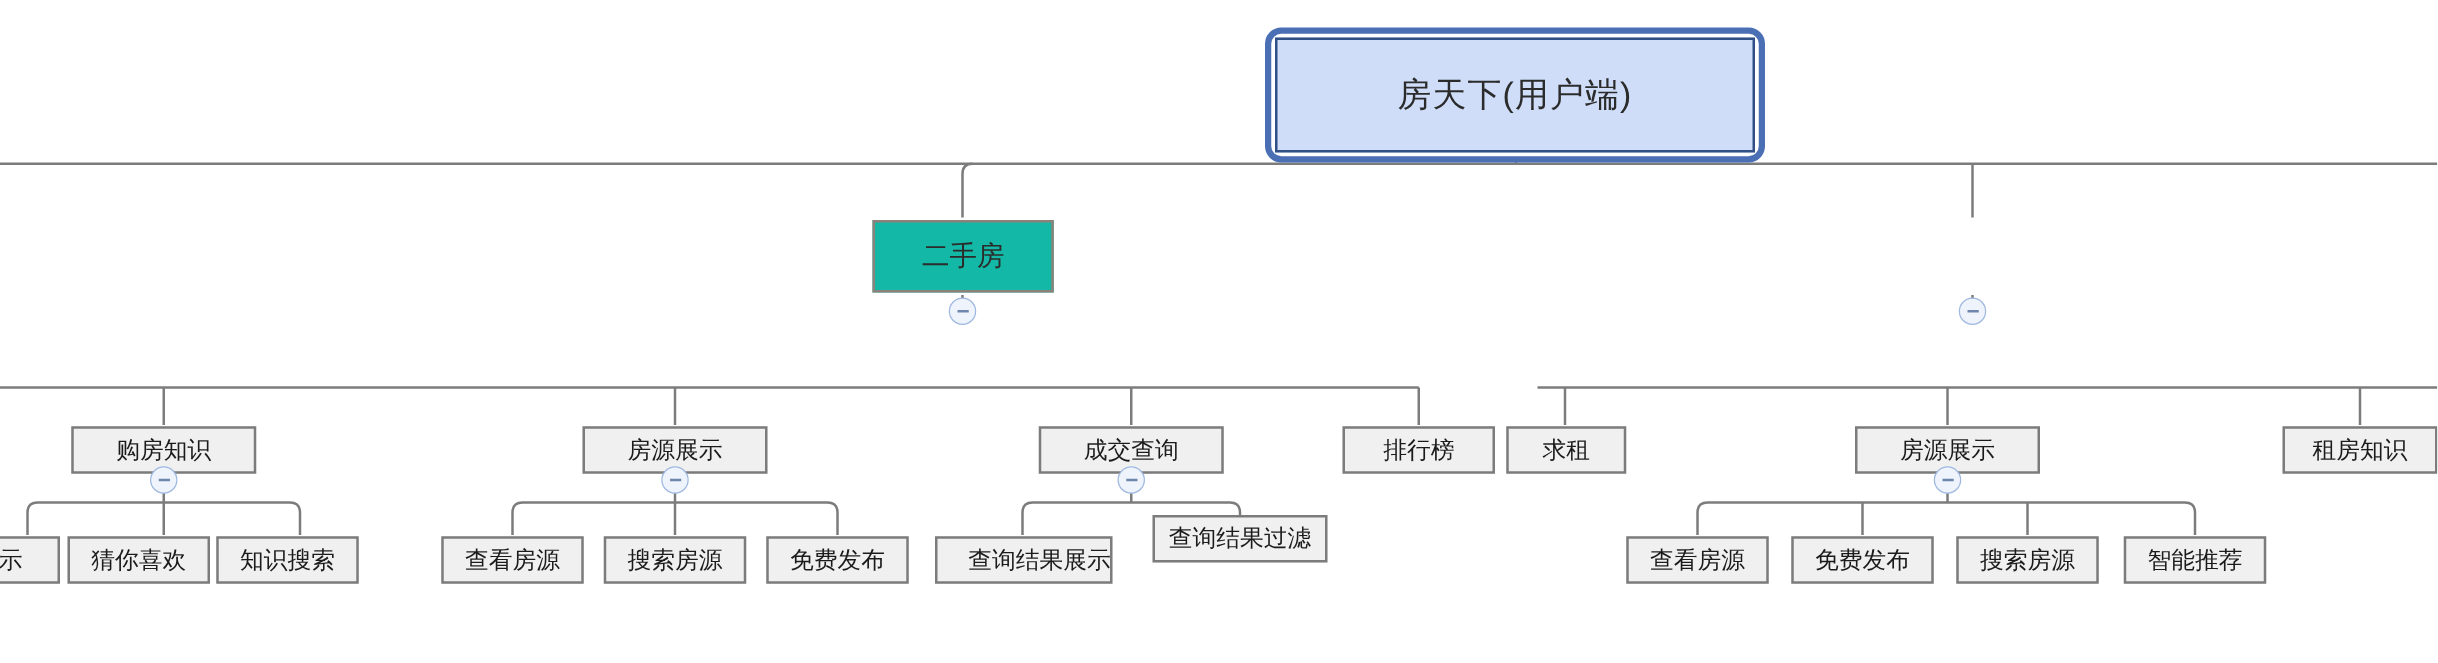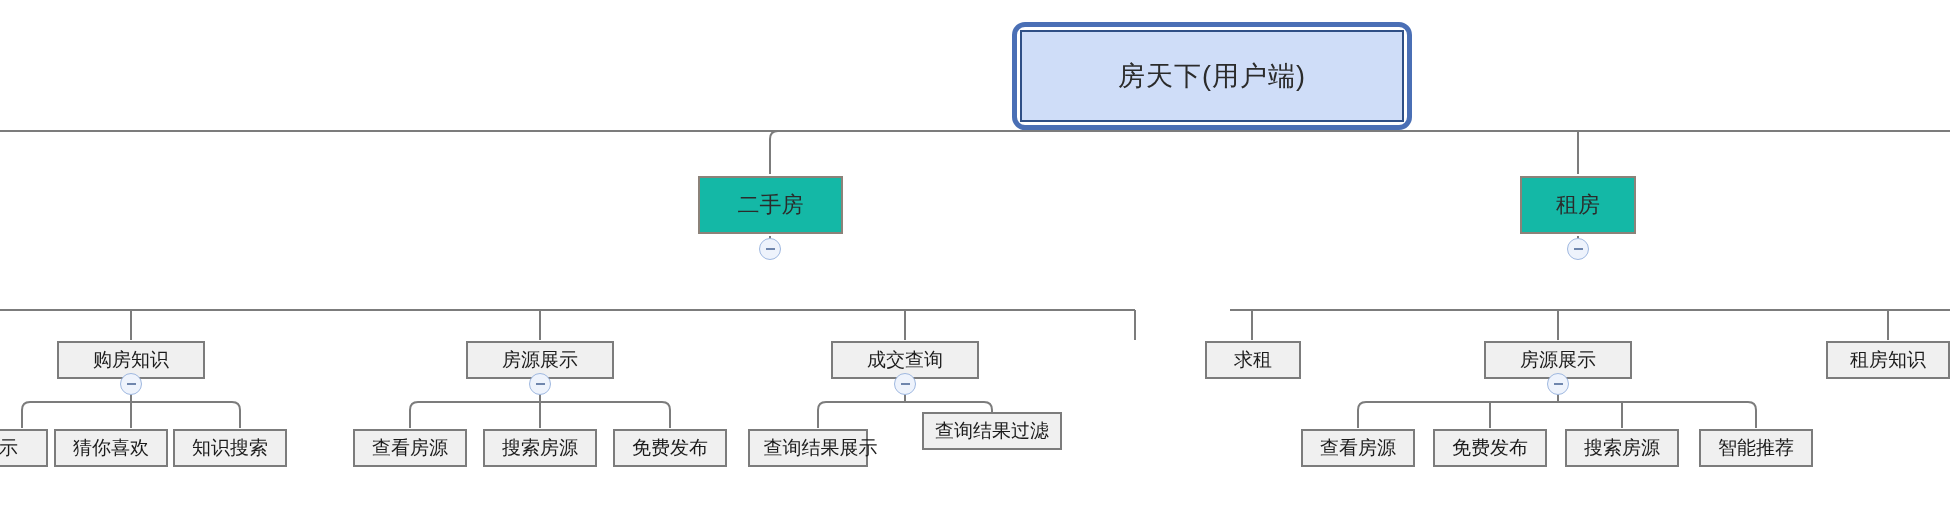--- a/index.html
+++ b/index.html
@@ -156,23 +156,20 @@
     <div class="root-inner">房天下(用户端)</div>
   </div>
 
   <div class="node lvl2" style="left:698px; top:176px; width:145px; height:58px;">
     <span>二手房</span>
   </div>
   <div class="toggle" style="left:759px; top:238px;">
     <span class="bar"></span>
   </div>
 
-  <div class="node lvl2" style="left:1520px; top:176px; width:116px; height:58px;">
-    <span>租房</span>
-  </div>
   <div class="toggle" style="left:1567px; top:238px;">
     <span class="bar"></span>
   </div>
 
   <div class="node lvl3" style="left:57px; top:341px; width:148px; height:38px;">
     <span>购房知识</span>
   </div>
   <div class="toggle" style="left:120px; top:373px;">
     <span class="bar"></span>
   </div>
@@ -184,20 +181,23 @@
     <span class="bar"></span>
   </div>
 
   <div class="node lvl3" style="left:831px; top:341px; width:148px; height:38px;">
     <span>成交查询</span>
   </div>
   <div class="toggle" style="left:894px; top:373px;">
     <span class="bar"></span>
   </div>
 
+  <div class="node lvl3" style="left:1074px; top:341px; width:122px; height:38px;">
+    <span>排行榜</span>
+  </div>
 
   <div class="node lvl3" style="left:1205px; top:341px; width:96px; height:38px;">
     <span>求租</span>
   </div>
 
   <div class="node lvl3" style="left:1484px; top:341px; width:148px; height:38px;">
     <span>房源展示</span>
   </div>
   <div class="toggle" style="left:1547px; top:373px;">
     <span class="bar"></span>
@@ -220,21 +220,21 @@
   <div class="node leaf" style="left:353px; top:429px; width:114px; height:38px;">
     <span>查看房源</span>
   </div>
   <div class="node leaf" style="left:483px; top:429px; width:114px; height:38px;">
     <span>搜索房源</span>
   </div>
   <div class="node leaf" style="left:613px; top:429px; width:114px; height:38px;">
     <span>免费发布</span>
   </div>
 
-  <div class="node leaf" style="left:748px; top:429px; width:120px; height:38px;padding-left:25px;">
+  <div class="node leaf" style="left:748px; top:429px; width:142px; height:38px;padding-left:25px;">
     <span>查询结果展示</span>
   </div>
   <div class="node leaf" style="left:922px; top:412px; width:140px; height:38px;">
     <span>查询结果过滤</span>
   </div>
 
   <div class="node leaf" style="left:1301px; top:429px; width:114px; height:38px;">
     <span>查看房源</span>
   </div>
   <div class="node leaf" style="left:1433px; top:429px; width:114px; height:38px;">

